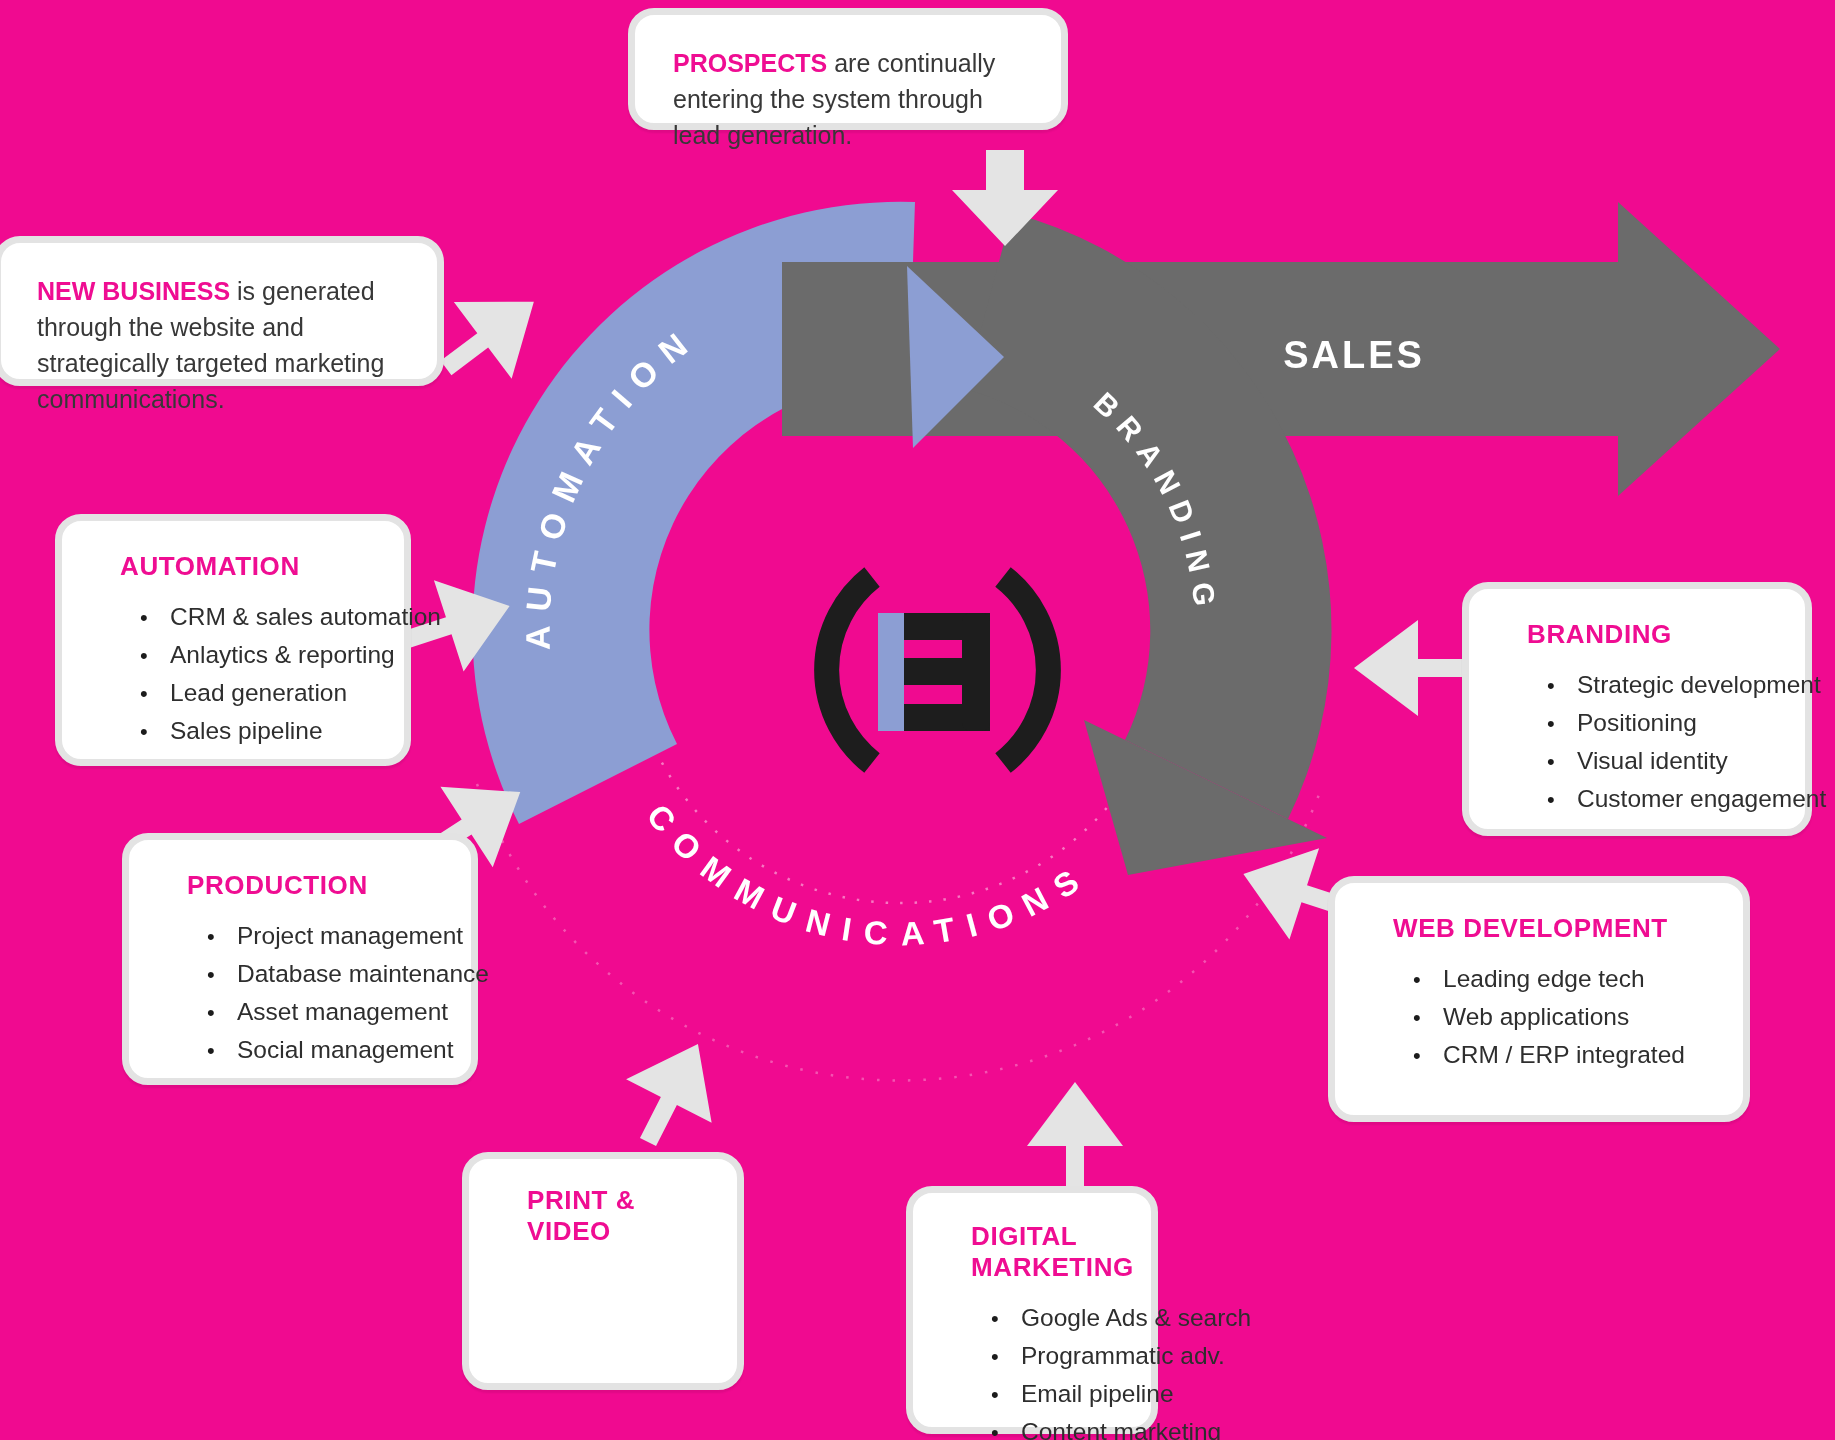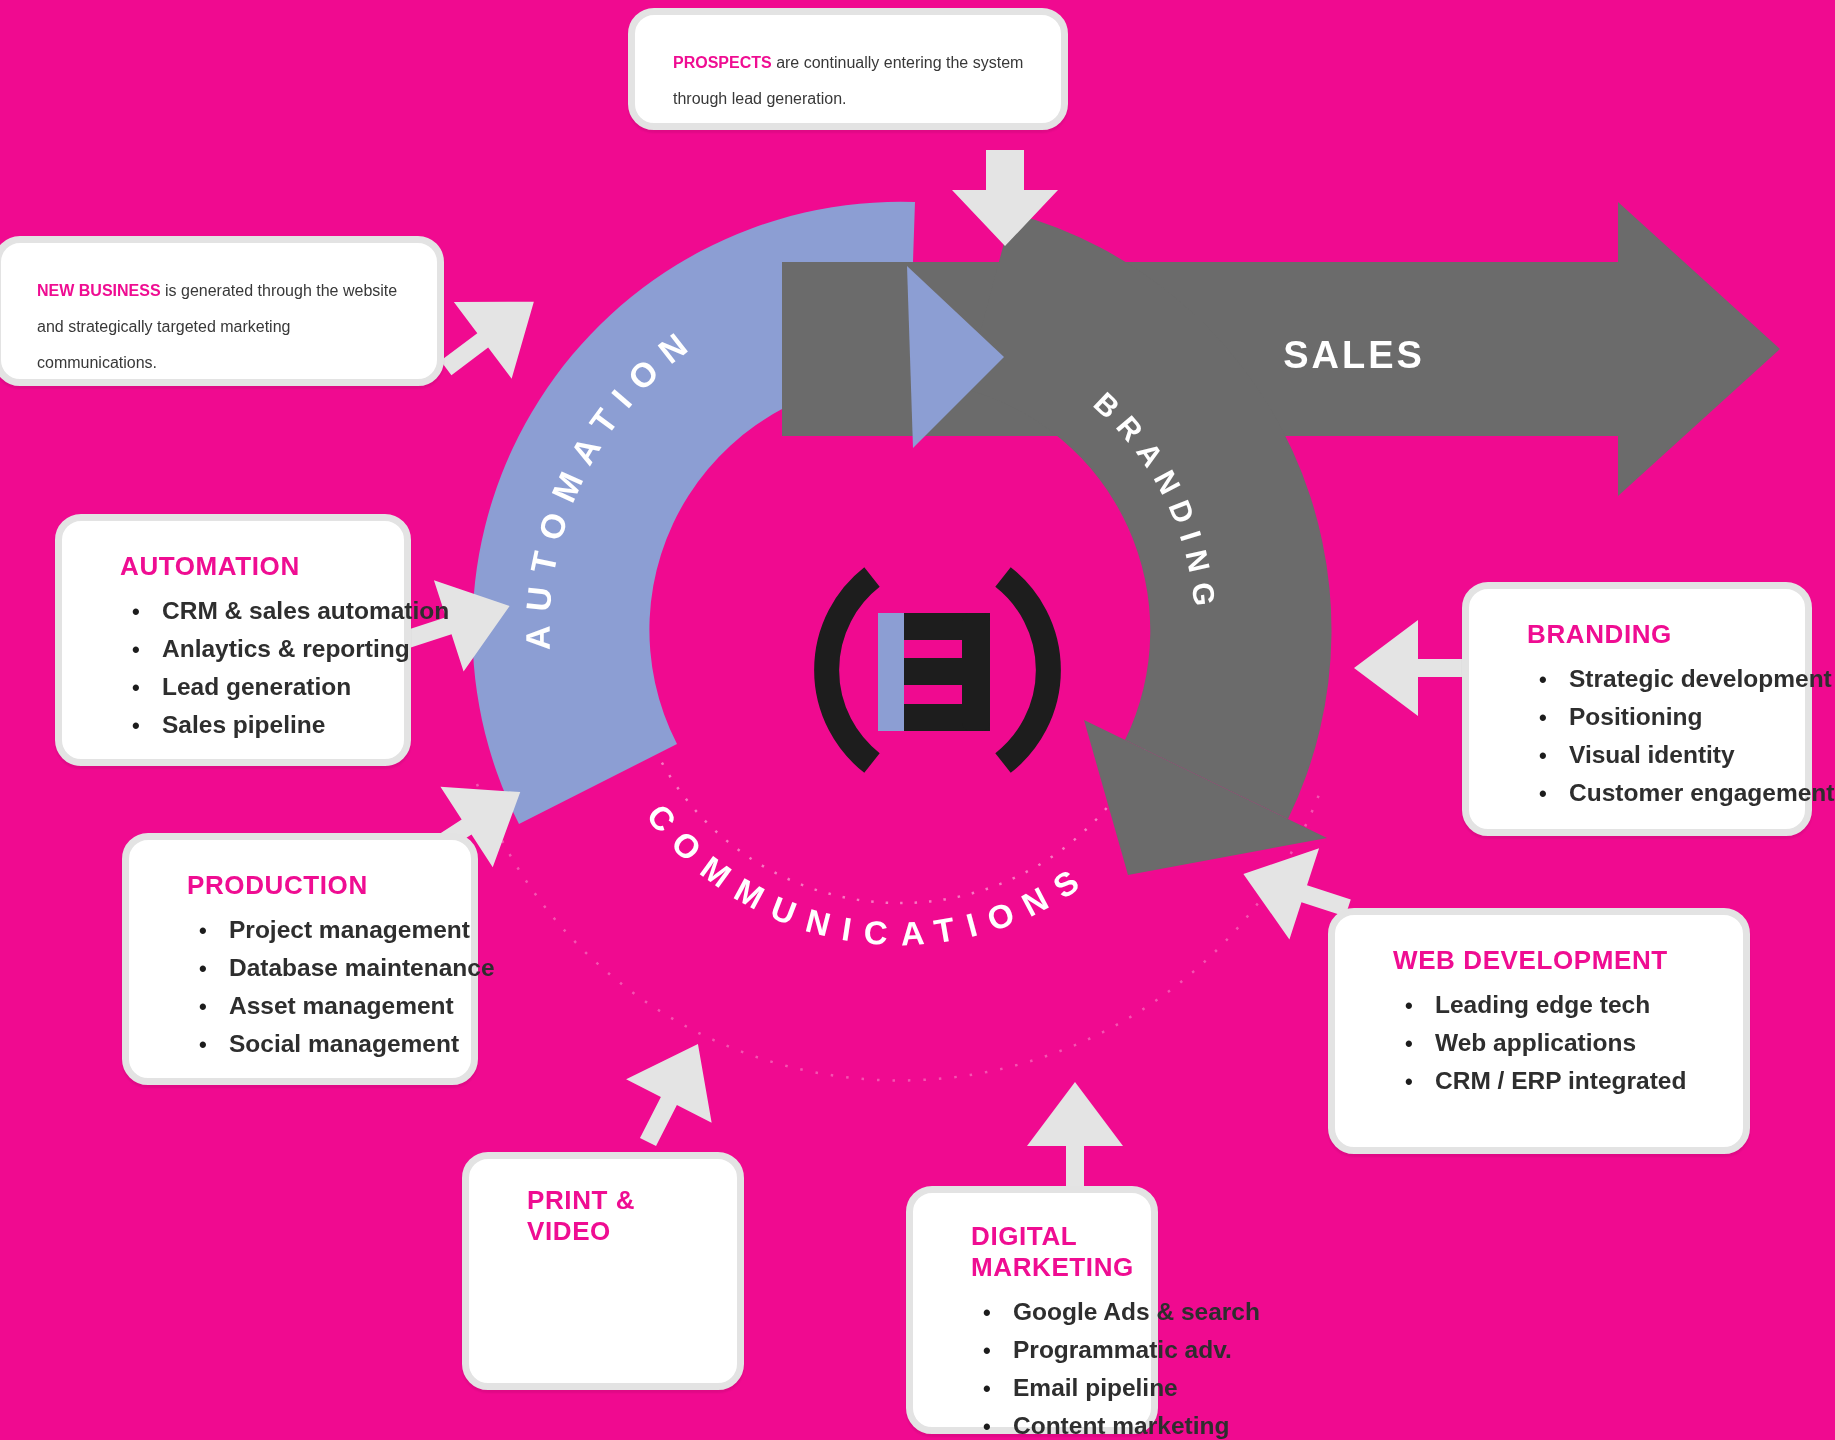--- a/index.html
+++ b/index.html
@@ -18,23 +18,23 @@
   }
   .callout .pad{padding:30px 34px 24px 56px;}
   .callout.para .pad{padding:30px 36px 24px 38px;}
   .callout h3{
     margin:0 0 10px 2px;
     font-size:26px;
     font-weight:bold;
     letter-spacing:0.6px;
     color:#EF0D92;
   }
-  .callout p{margin:0;font-size:16px;line-height:36px;color:#383838;}
+  .callout p{margin:0;font-size:25px;line-height:36px;color:#383838;}
   .callout .hl{color:#EF0D92;font-weight:bold;}
-  .callout ul{list-style:none;margin:8px;padding:0;font-weight:bold;}
+  .callout ul{list-style:none;margin:16px;padding:0;}
   .callout li{
     font-size:24.5px;line-height:37px;color:#2e2e2e;white-space:nowrap;
   }
   .callout li::before{
     content:"\2022";
     display:inline-block;
     width:30px;
     margin-left:-30px;
     color:#1c1c1c;
     font-size:22px;
@@ -172,21 +172,21 @@
       <h3>BRANDING</h3>
       <ul>
           <li>Strategic development</li>
           <li>Positioning</li>
           <li>Visual identity</li>
           <li>Customer engagement</li>
         </ul>
     </div>
   </div>
 
-  <div class="callout" style="left:1328px;top:908px;width:422px;height:246px;">
+  <div class="callout" style="left:1328px;top:876px;width:422px;height:246px;">
     <div class="pad">
       <h3>WEB DEVELOPMENT</h3>
       <ul>
           <li>Leading edge tech</li>
           <li>Web applications</li>
           <li>CRM / ERP integrated</li>
         </ul>
     </div>
   </div>
 

